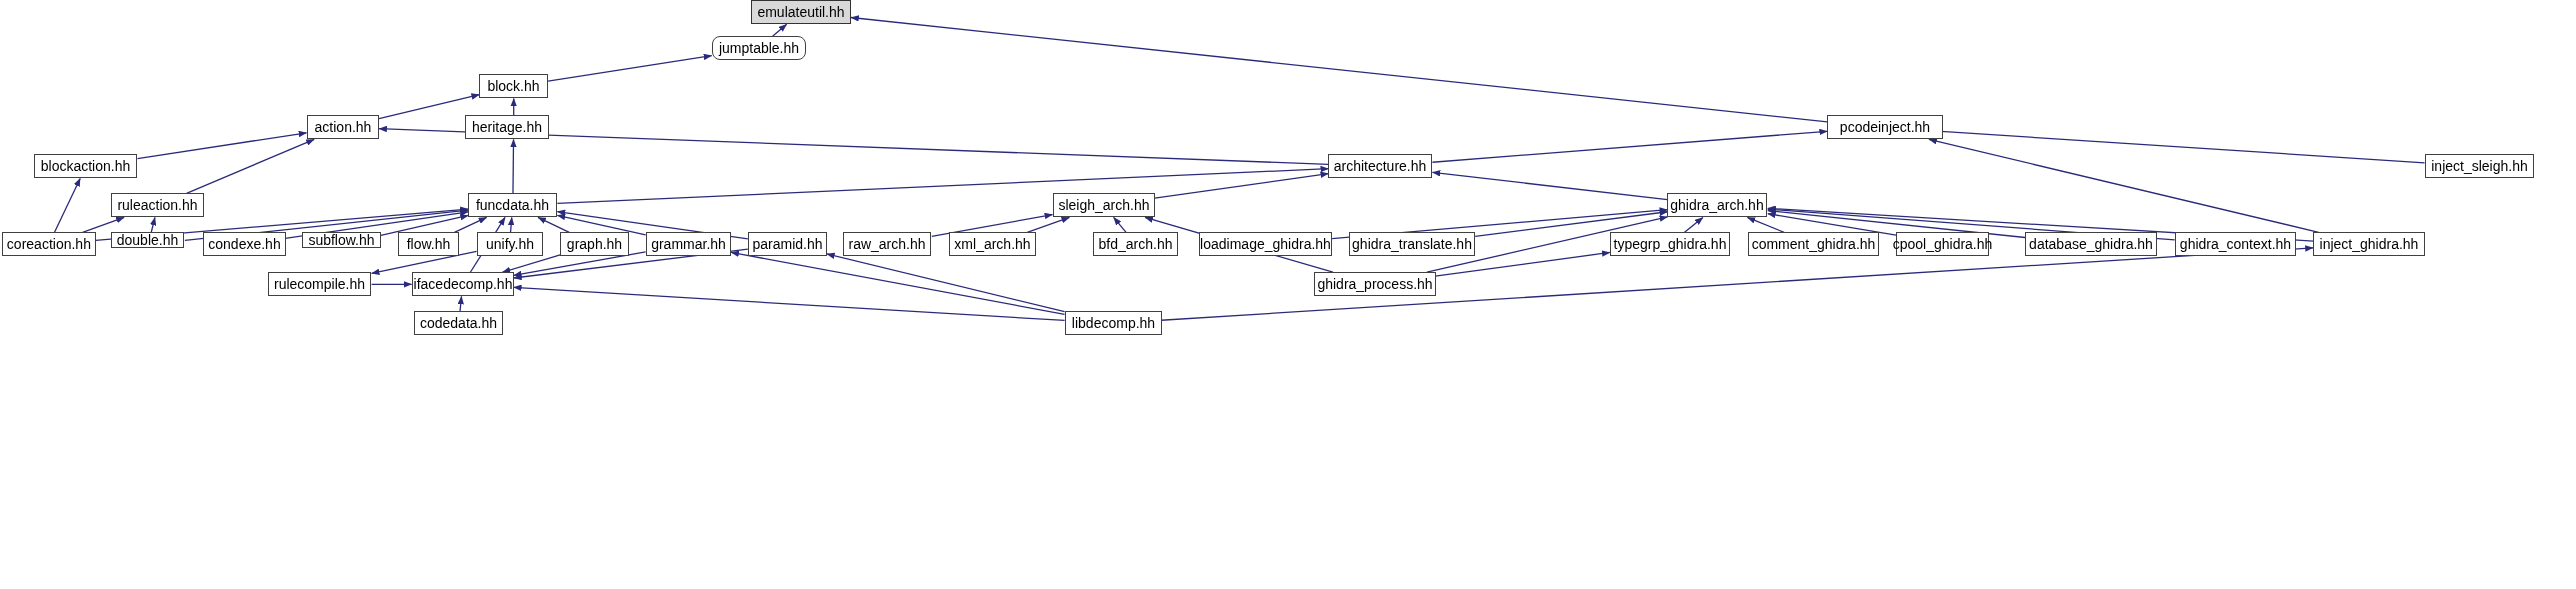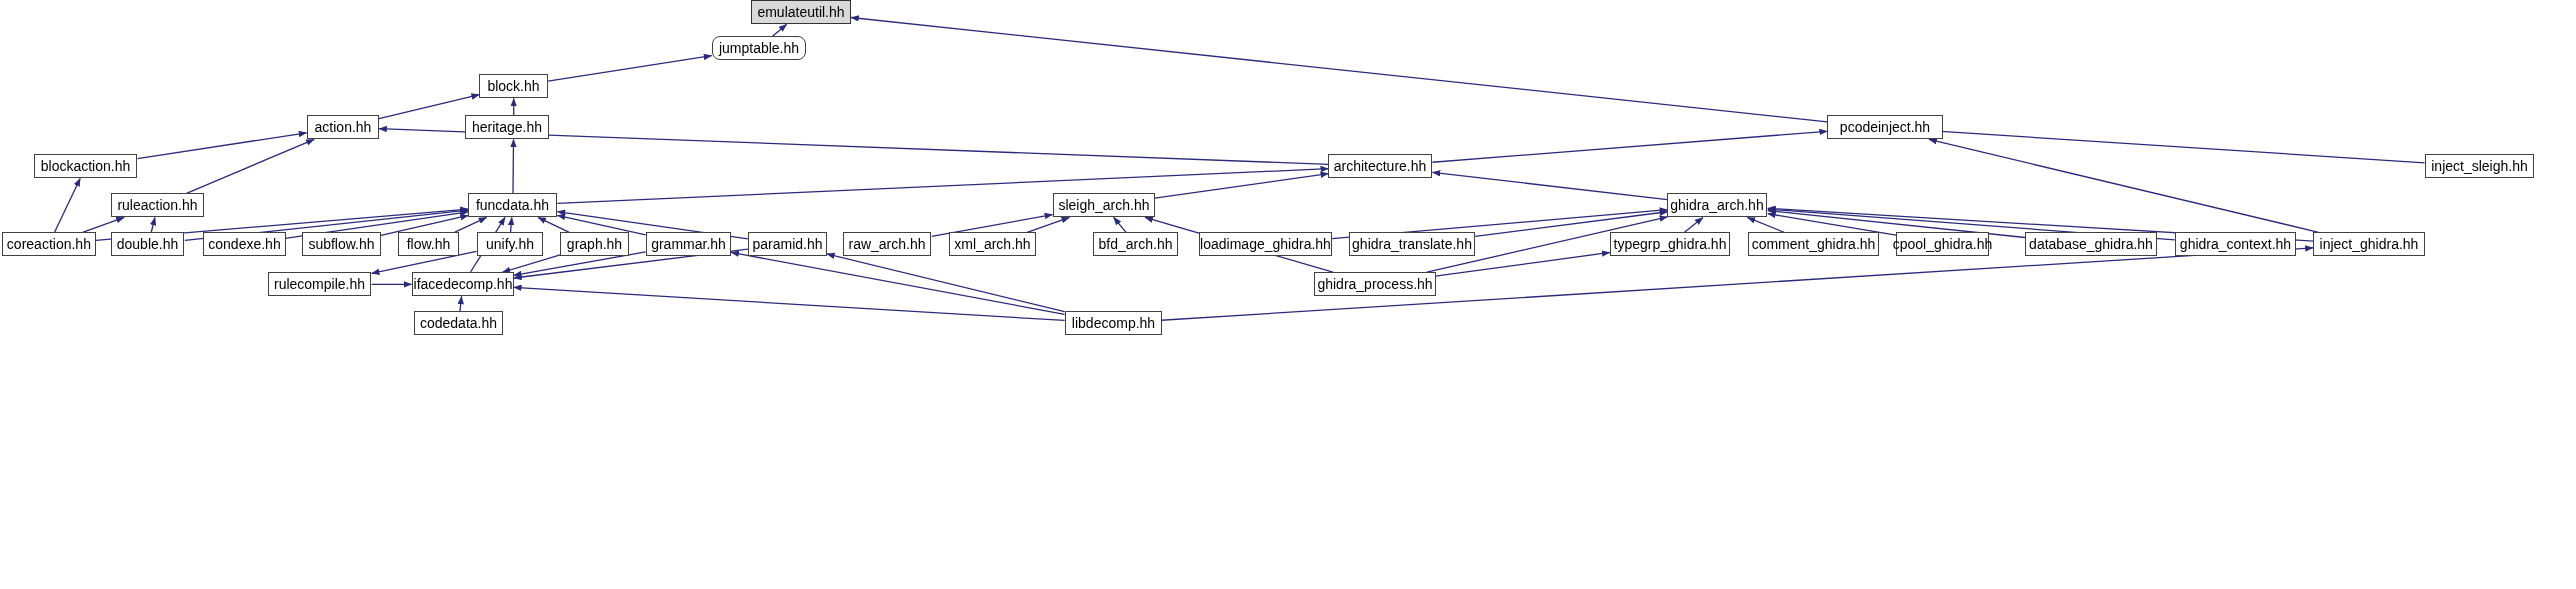--- a/index.html
+++ b/index.html
@@ -147,27 +147,27 @@
       </div>
       <div class="node" style="left: 1053px; top: 193px; width: 102px; height: 24px;">
         <span class="node-label">sleigh_arch.hh</span>
       </div>
       <div class="node" style="left: 1667px; top: 193px; width: 100px; height: 24px;">
         <span class="node-label">ghidra_arch.hh</span>
       </div>
       <div class="node" style="left: 1.9px; top: 232px; width: 94px; height: 24px;">
         <span class="node-label">coreaction.hh</span>
       </div>
-      <div class="node" style="left: 111px; top: 232px; width: 73px; height: 24px;">
+      <div class="node" style="left: 111px; top: 232px; width: 73px; height: 16px;">
         <span class="node-label">double.hh</span>
       </div>
       <div class="node" style="left: 203px; top: 232px; width: 83px; height: 24px;">
         <span class="node-label">condexe.hh</span>
       </div>
-      <div class="node" style="left: 302px; top: 232px; width: 79px; height: 24px;">
+      <div class="node" style="left: 302px; top: 232px; width: 79px; height: 16px;">
         <span class="node-label">subflow.hh</span>
       </div>
       <div class="node" style="left: 398px; top: 232px; width: 61px; height: 24px;">
         <span class="node-label">flow.hh</span>
       </div>
       <div class="node" style="left: 477px; top: 232px; width: 66px; height: 24px;">
         <span class="node-label">unify.hh</span>
       </div>
       <div class="node" style="left: 560px; top: 232px; width: 69px; height: 24px;">
         <span class="node-label">graph.hh</span>

